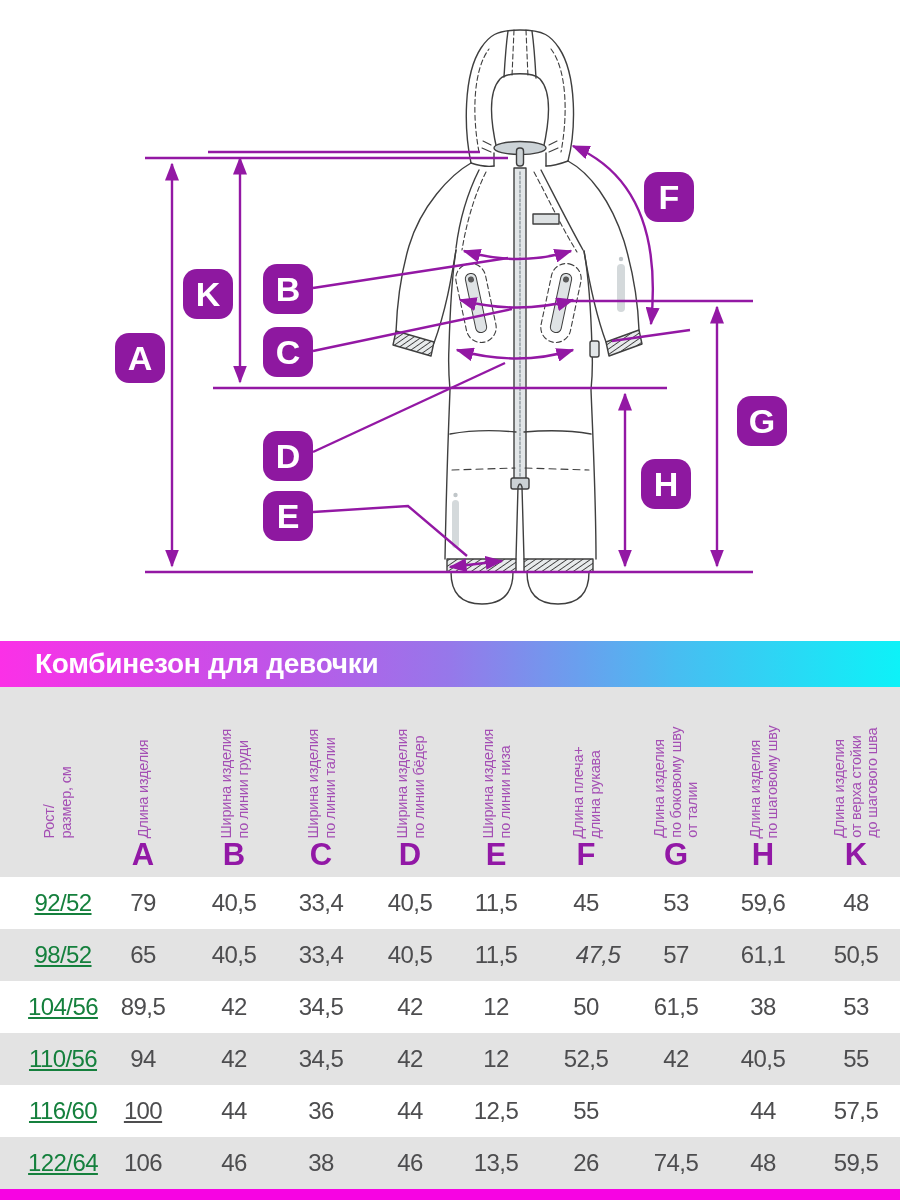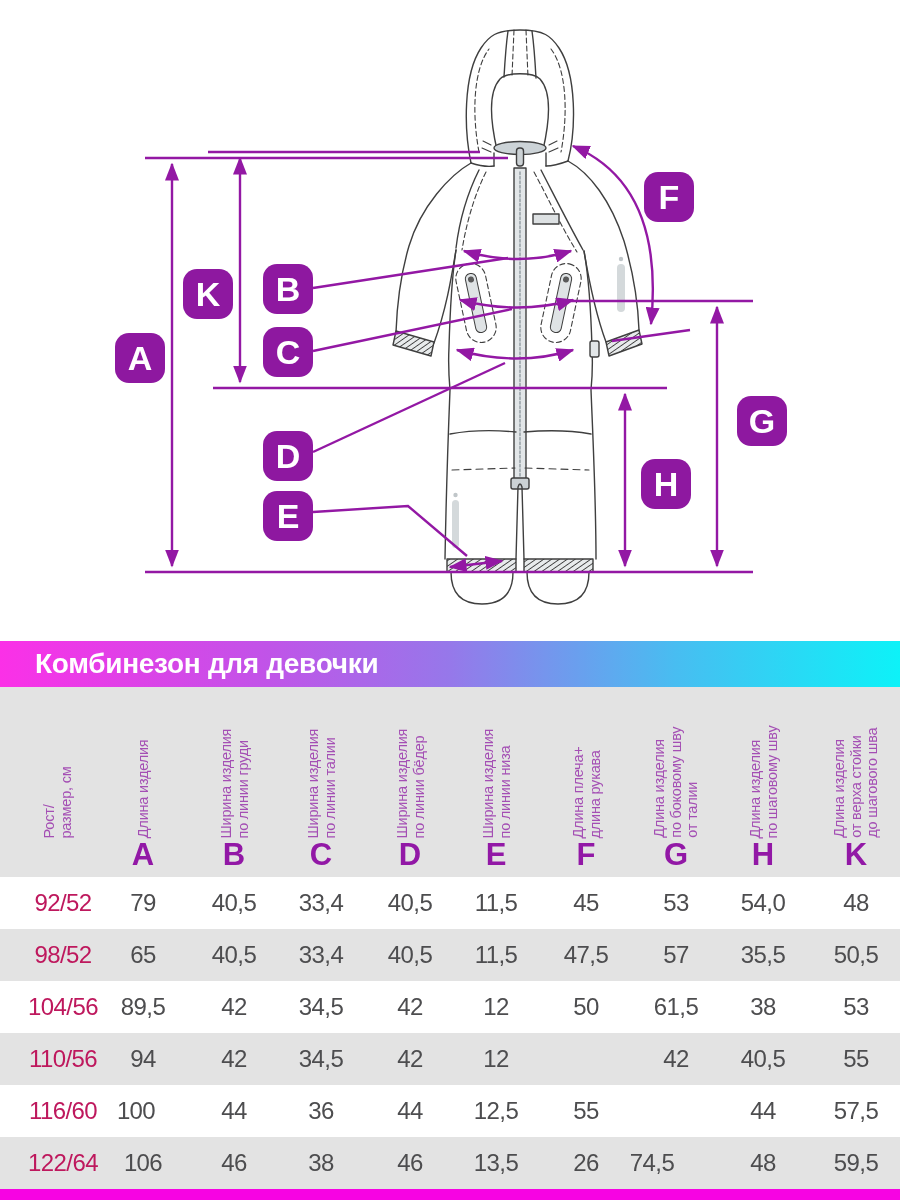--- a/index.html
+++ b/index.html
@@ -36,21 +36,21 @@
     position:absolute;top:837px;width:64px;text-align:center;
     font-size:31px;font-weight:bold;color:#9218A6;
   }
   .t-row{position:absolute;left:0;width:900px;height:52px;}
   .t-row.alt{background:#E3E3E3;}
   .cell{
     position:absolute;top:0;width:96px;height:52px;line-height:52px;
     text-align:center;font-size:24px;letter-spacing:-0.6px;
     font-stretch:condensed;color:#4D4D4F;
   }
-  .cell.size{color:#be185d;}
+  .cell.size{color:#15803d;text-decoration:underline;}
   #bottom-bar{
     position:absolute;left:0;top:1189px;width:900px;height:11px;
     background:#F703E3;
   }
 </style>
 </head>
 <body>
 
 <div id="stage">
 
@@ -222,33 +222,33 @@
   <div id="rows-area">
       <div class="t-row" style="top: 877px;">
         <div class="cell size" style="left: 15px;">92/52</div>
         <div class="cell" style="left: 95px;">79</div>
         <div class="cell" style="left: 186px;">40,5</div>
         <div class="cell" style="left: 273px;">33,4</div>
         <div class="cell" style="left: 362px;">40,5</div>
         <div class="cell" style="left: 448px;">11,5</div>
         <div class="cell" style="left: 538px;">45</div>
         <div class="cell" style="left: 628px;">53</div>
-        <div class="cell" style="left: 715px;">54,0</div>
+        <div class="cell" style="left: 715px;">59,6</div>
         <div class="cell" style="left: 808px;">48</div>
       </div>
       <div class="t-row alt" style="top: 929px;">
         <div class="cell size" style="left: 15px;">98/52</div>
         <div class="cell" style="left: 95px;">65</div>
         <div class="cell" style="left: 186px;">40,5</div>
         <div class="cell" style="left: 273px;">33,4</div>
         <div class="cell" style="left: 362px;">40,5</div>
         <div class="cell" style="left: 448px;">11,5</div>
-        <div class="cell" style="left: 538px;">47,5</div>
+        <div class="cell" style="left: 550px; font-style: italic;">47,5</div>
         <div class="cell" style="left: 628px;">57</div>
-        <div class="cell" style="left: 715px;">35,5</div>
+        <div class="cell" style="left: 715px;">61,1</div>
         <div class="cell" style="left: 808px;">50,5</div>
       </div>
       <div class="t-row" style="top: 981px;">
         <div class="cell size" style="left: 15px;">104/56</div>
         <div class="cell" style="left: 95px;">89,5</div>
         <div class="cell" style="left: 186px;">42</div>
         <div class="cell" style="left: 273px;">34,5</div>
         <div class="cell" style="left: 362px;">42</div>
         <div class="cell" style="left: 448px;">12</div>
         <div class="cell" style="left: 538px;">50</div>
@@ -256,44 +256,45 @@
         <div class="cell" style="left: 715px;">38</div>
         <div class="cell" style="left: 808px;">53</div>
       </div>
       <div class="t-row alt" style="top: 1033px;">
         <div class="cell size" style="left: 15px;">110/56</div>
         <div class="cell" style="left: 95px;">94</div>
         <div class="cell" style="left: 186px;">42</div>
         <div class="cell" style="left: 273px;">34,5</div>
         <div class="cell" style="left: 362px;">42</div>
         <div class="cell" style="left: 448px;">12</div>
+        <div class="cell" style="left: 538px;">52,5</div>
         <div class="cell" style="left: 628px;">42</div>
         <div class="cell" style="left: 715px;">40,5</div>
         <div class="cell" style="left: 808px;">55</div>
       </div>
       <div class="t-row" style="top: 1085px;">
         <div class="cell size" style="left: 15px;">116/60</div>
-        <div class="cell" style="left: 88px;">100</div>
+        <div class="cell" style="left: 95px; text-decoration: underline;">100</div>
         <div class="cell" style="left: 186px;">44</div>
         <div class="cell" style="left: 273px;">36</div>
         <div class="cell" style="left: 362px;">44</div>
         <div class="cell" style="left: 448px;">12,5</div>
         <div class="cell" style="left: 538px;">55</div>
         <div class="cell" style="left: 715px;">44</div>
         <div class="cell" style="left: 808px;">57,5</div>
       </div>
       <div class="t-row alt" style="top: 1137px;">
         <div class="cell size" style="left: 15px;">122/64</div>
         <div class="cell" style="left: 95px;">106</div>
         <div class="cell" style="left: 186px;">46</div>
         <div class="cell" style="left: 273px;">38</div>
         <div class="cell" style="left: 362px;">46</div>
         <div class="cell" style="left: 448px;">13,5</div>
         <div class="cell" style="left: 538px;">26</div>
-        <div class="cell" style="left: 604px;">74,5</div>
+        <div class="cell" style="left: 628px;">74,5</div>
         <div class="cell" style="left: 715px;">48</div>
         <div class="cell" style="left: 808px;">59,5</div>
       </div>
     </div>
 
   <div id="bottom-bar"></div>
 <div class="col-letter" style="left: 111px;">A</div>
     <div class="col-letter" style="left: 202px;">B</div>
     <div class="col-letter" style="left: 289px;">C</div>
     <div class="col-letter" style="left: 378px;">D</div>

